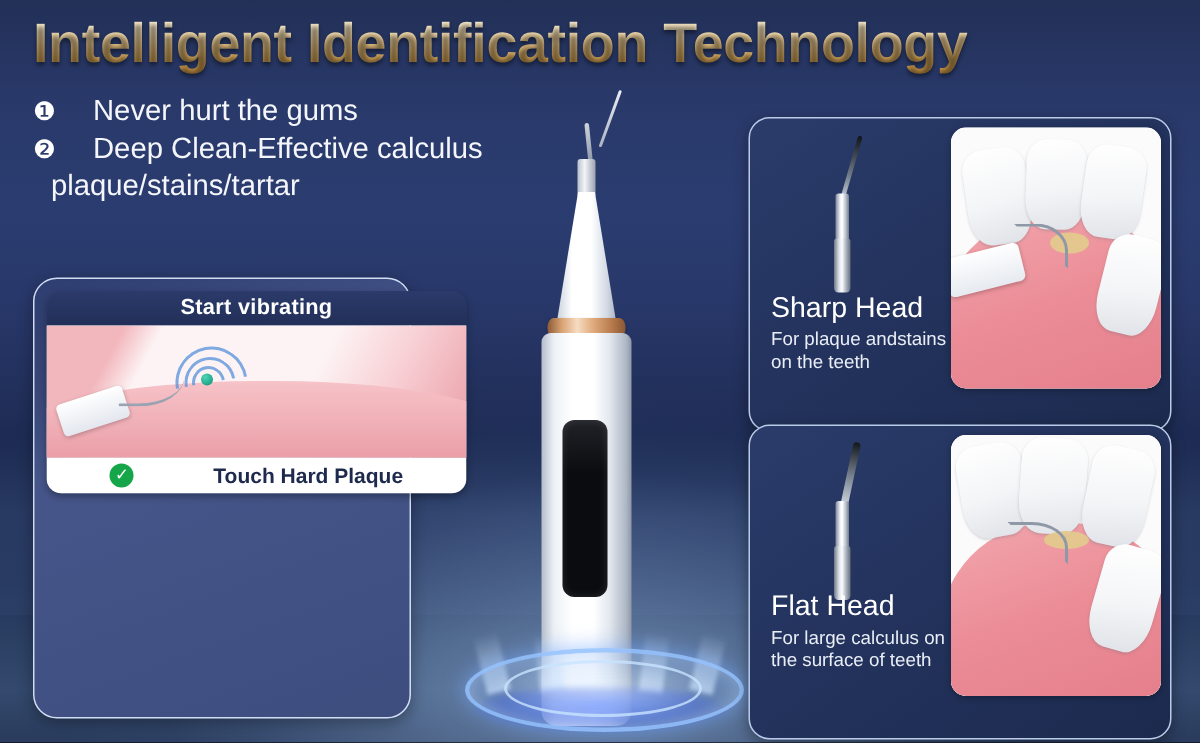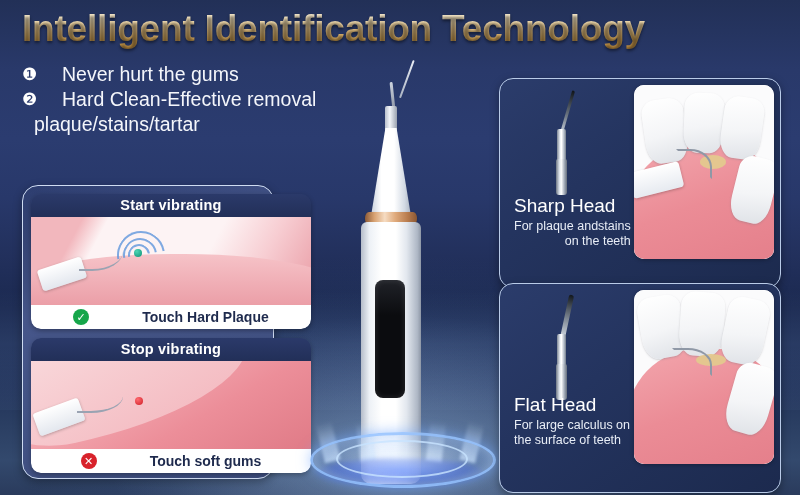--- a/index.html
+++ b/index.html
@@ -130,21 +130,21 @@
   .rp .headart{position:absolute;left:46px;top:10px;width:34px;height:106px;}
   .hk{position:absolute;left:14px;top:0;width:3px;height:44px;border-radius:3px;
     background:linear-gradient(180deg,#0f1418,#6e7885 60%,#c9d1dc);transform:rotate(16deg) ;transform-origin:bottom;}
   .hk.flat{width:5px;background:linear-gradient(180deg,#12171c,#7d8794 55%,#d3dae3);transform:rotate(12deg);}
   .hs{position:absolute;left:11px;top:40px;width:9px;height:32px;border-radius:2px;
     background:linear-gradient(90deg,#7c8694,#eef2f7 35%,#ffffff 50%,#aeb7c4 80%,#727c8a);}
   .hb{position:absolute;left:10px;top:70px;width:11px;height:36px;border-radius:2px 2px 3px 3px;
     background:linear-gradient(90deg,#6e7784,#d9e0e8 30%,#fdfefe 48%,#9ea7b4 78%,#666f7c);}
   .rp .ttl{position:absolute;left:14px;color:#fff;font-size:19px;}
   .rp .sub{position:absolute;left:14px;color:#e8edf6;font-size:12.5px;line-height:15px;}
-  #rp1 .ttl{top:116px;} #rp1 .sub{top:140px;text-align:right;}
+  #rp1 .ttl{top:116px;} #rp1 .sub{top:140px;}
   #rp2 .ttl{top:110px;} #rp2 .sub{top:134px;}
   .rphoto{position:absolute;right:6px;top:6px;width:140px;height:174px;border-radius:10px;
     background:#fff;overflow:hidden;box-shadow:0 1px 4px rgba(0,0,0,.3);}
   .mouth{position:absolute;inset:0;background:#fbfbfc;}
   .gumbig{position:absolute;left:-6%;bottom:-12%;width:112%;height:78%;
     background:linear-gradient(160deg,#f3a7ae 0%,#eb8c96 45%,#e37c88 100%);
     border-radius:46% 40% 10% 12%/55% 48% 10% 12%;}
   .tooth{position:absolute;background:linear-gradient(170deg,#ffffff 0%,#f4f5f7 55%,#dfe2e7 100%);
     border-radius:14px 14px 34% 34%;box-shadow:0 1px 2px rgba(120,120,130,.35);}
   .calc{position:absolute;background:#e3c88e;border-radius:50%;opacity:.95;}
@@ -160,21 +160,21 @@
 
   <div class="title">Intelligent Identification Technology</div>
 
   <div class="bullets">
     <div class="brow">
       <span class="bnum">❶</span>
       <span class="btxt">Never hurt the gums</span>
     </div>
     <div class="brow">
       <span class="bnum">❷</span>
-      <span class="btxt">Hard Clean-Effective removal</span>
+      <span class="btxt">Deep Clean-Effective calculus</span>
     </div>
     <div class="bsub">plaque/stains/tartar</div>
   </div>
 
   <div id="leftcard">
 
     <div class="vcard">
       <div class="vhdr">Start vibrating</div>
       <div class="vimg">
         <div class="gumA"></div>
@@ -184,33 +184,20 @@
         <div class="wave" style="left:92px;top:21px;width:30px;height:30px;transform:rotate(35deg);"></div>
         <div class="wave" style="left:97px;top:27px;width:18px;height:18px;transform:rotate(35deg);"></div>
         <div class="dot green" style="left:103px;top:32px;"></div>
       </div>
       <div class="vfoot">
         <span class="badge ok">✓</span>
         <span class="lbl">Touch Hard Plaque</span>
       </div>
     </div>
 
-    <div id="card2wrap" class="vcard">
-      <div class="vhdr">Stop vibrating</div>
-      <div class="vimg">
-        <div class="gumB"></div>
-        <div class="tool" style="left:4px;top:44px;width:48px;height:24px;transform:rotate(-20deg);"></div>
-        <div class="tip" style="left:46px;top:28px;width:46px;height:22px;"></div>
-        <div class="dot red" style="left:104px;top:36px;"></div>
-      </div>
-      <div class="vfoot">
-        <span class="badge no">✕</span>
-        <span class="lbl">Touch soft gums</span>
-      </div>
-    </div>
   </div>
 
   <div id="device">
     <div class="dtipwire"></div>
     <div class="dtipwire2"></div>
     <div class="dneck"></div>
     <div class="dbodyTop"></div>
     <div class="dring"></div>
     <div class="dbodyMain"></div>
     <div class="dscreen">

